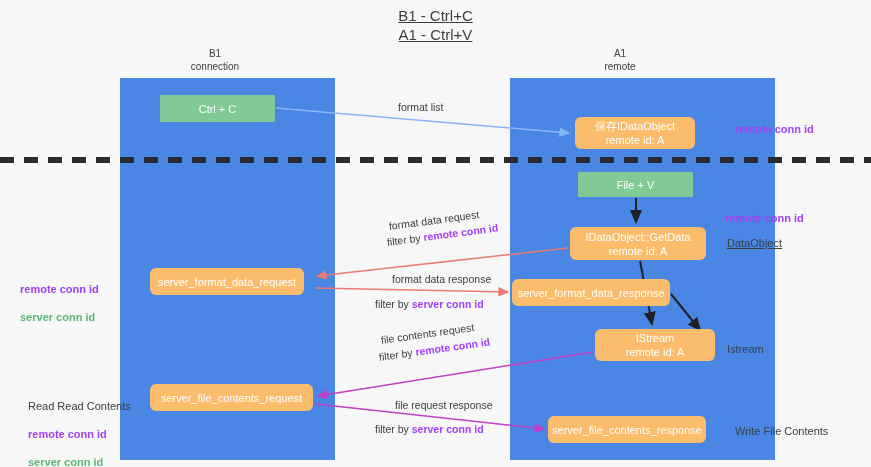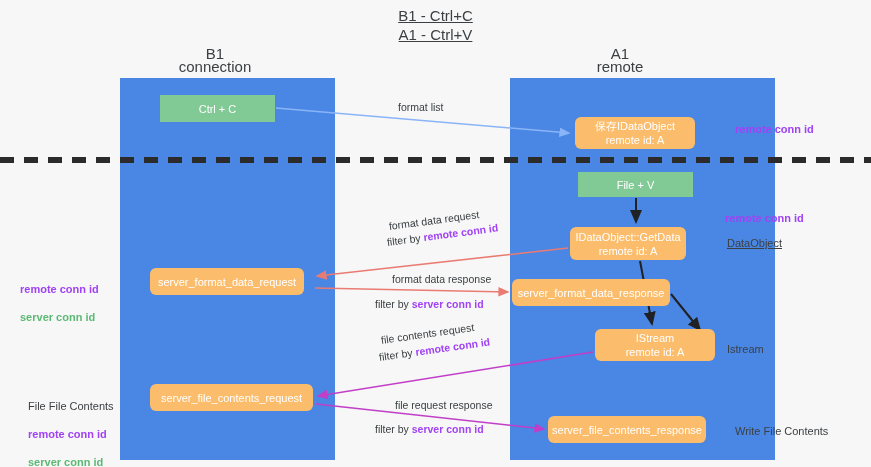--- a/index.html
+++ b/index.html
@@ -15,21 +15,21 @@
   
   .title{
     position:absolute;left:0;top:6px;width:871px;
     text-align:center;font-size:15px;line-height:19px;color:#3c4043;
     white-space:pre-line;
     text-decoration:underline;
   }
 
   
   .colhead{
-    position:absolute;text-align:center;font-size:15px;line-height:13px;
+    position:absolute;text-align:center;font-size:10px;line-height:13px;
     color:#3c4043;white-space:pre-line;
   }
   #head-b1{left:155px;top:47px;width:120px;}
   #head-a1{left:560px;top:47px;width:120px;}
 
   
   .lane{position:absolute;background:#4a86e3;}
   #lane-b1{left:120px;top:78px;width:215px;height:382px;}
   #lane-a1{left:510px;top:78px;width:265px;height:382px;}
 
@@ -45,21 +45,21 @@
     display:flex;align-items:center;justify-content:center;
     text-align:center;color:#ffffff;font-size:11px;line-height:14px;
     white-space:pre-line;padding:3px 18px;
   }
   .node.green{background:#81c995;}
   .node.orange{background:#fbbc6b;border-radius:6px;}
 
   #n-ctrlc{left:160px;top:95px;width:115px;height:27px;}
   #n-saveido{left:575px;top:117px;width:120px;height:32px;}
   #n-ctrlv{left:578px;top:172px;width:115px;height:25px;}
-  #n-getdata{left:570px;top:227px;width:116px;height:33px;}
+  #n-getdata{left:570px;top:227px;width:136px;height:33px;}
   #n-sfdreq{left:150px;top:268px;width:154px;height:27px;}
   #n-sfdresp{left:512px;top:279px;width:158px;height:27px;}
   #n-istream{left:595px;top:329px;width:120px;height:32px;}
   #n-sfcreq{left:150px;top:384px;width:163px;height:27px;}
   #n-sfcresp{left:548px;top:416px;width:158px;height:27px;}
 
   
   .side{
     position:absolute;font-size:11px;line-height:14px;white-space:pre-line;
   }
@@ -190,18 +190,18 @@
   <div class="side dark" id="an-dataobject">DataObject</div>
   <div class="side dark" id="an-istream-lbl">Istream</div>
   <div class="side dark" id="an-write-files">Write File Contents</div>
 
   <div class="side" id="an-left-mid">
     <div class="purple">remote conn id</div>
     <div class="green-t">server conn id</div>
   </div>
 
   <div class="side" id="an-left-bottom">
-    <div class="hdr">File File Contents</div>
+    <div class="hdr">Read Read Contents</div>
     <div class="purple">remote conn id</div>
     <div class="green-t">server conn id</div>
   </div>
 
 </div>
 
 </body></html>

